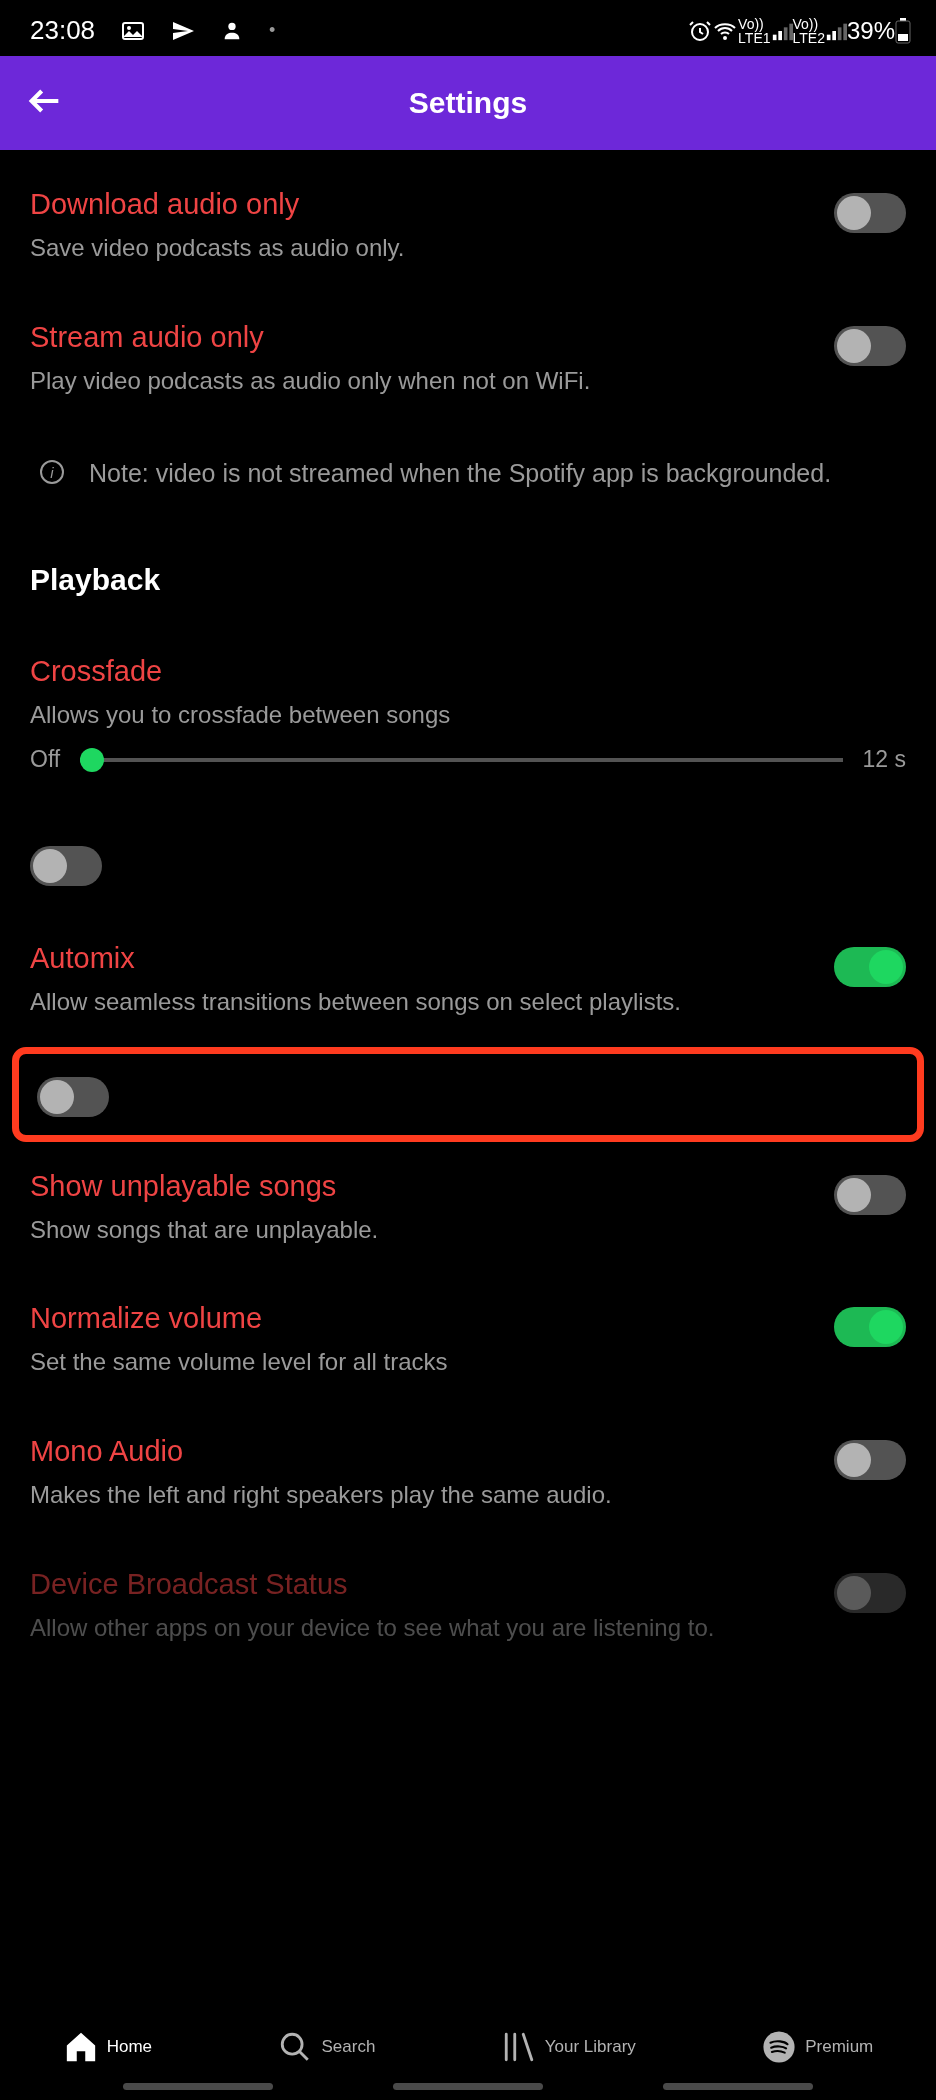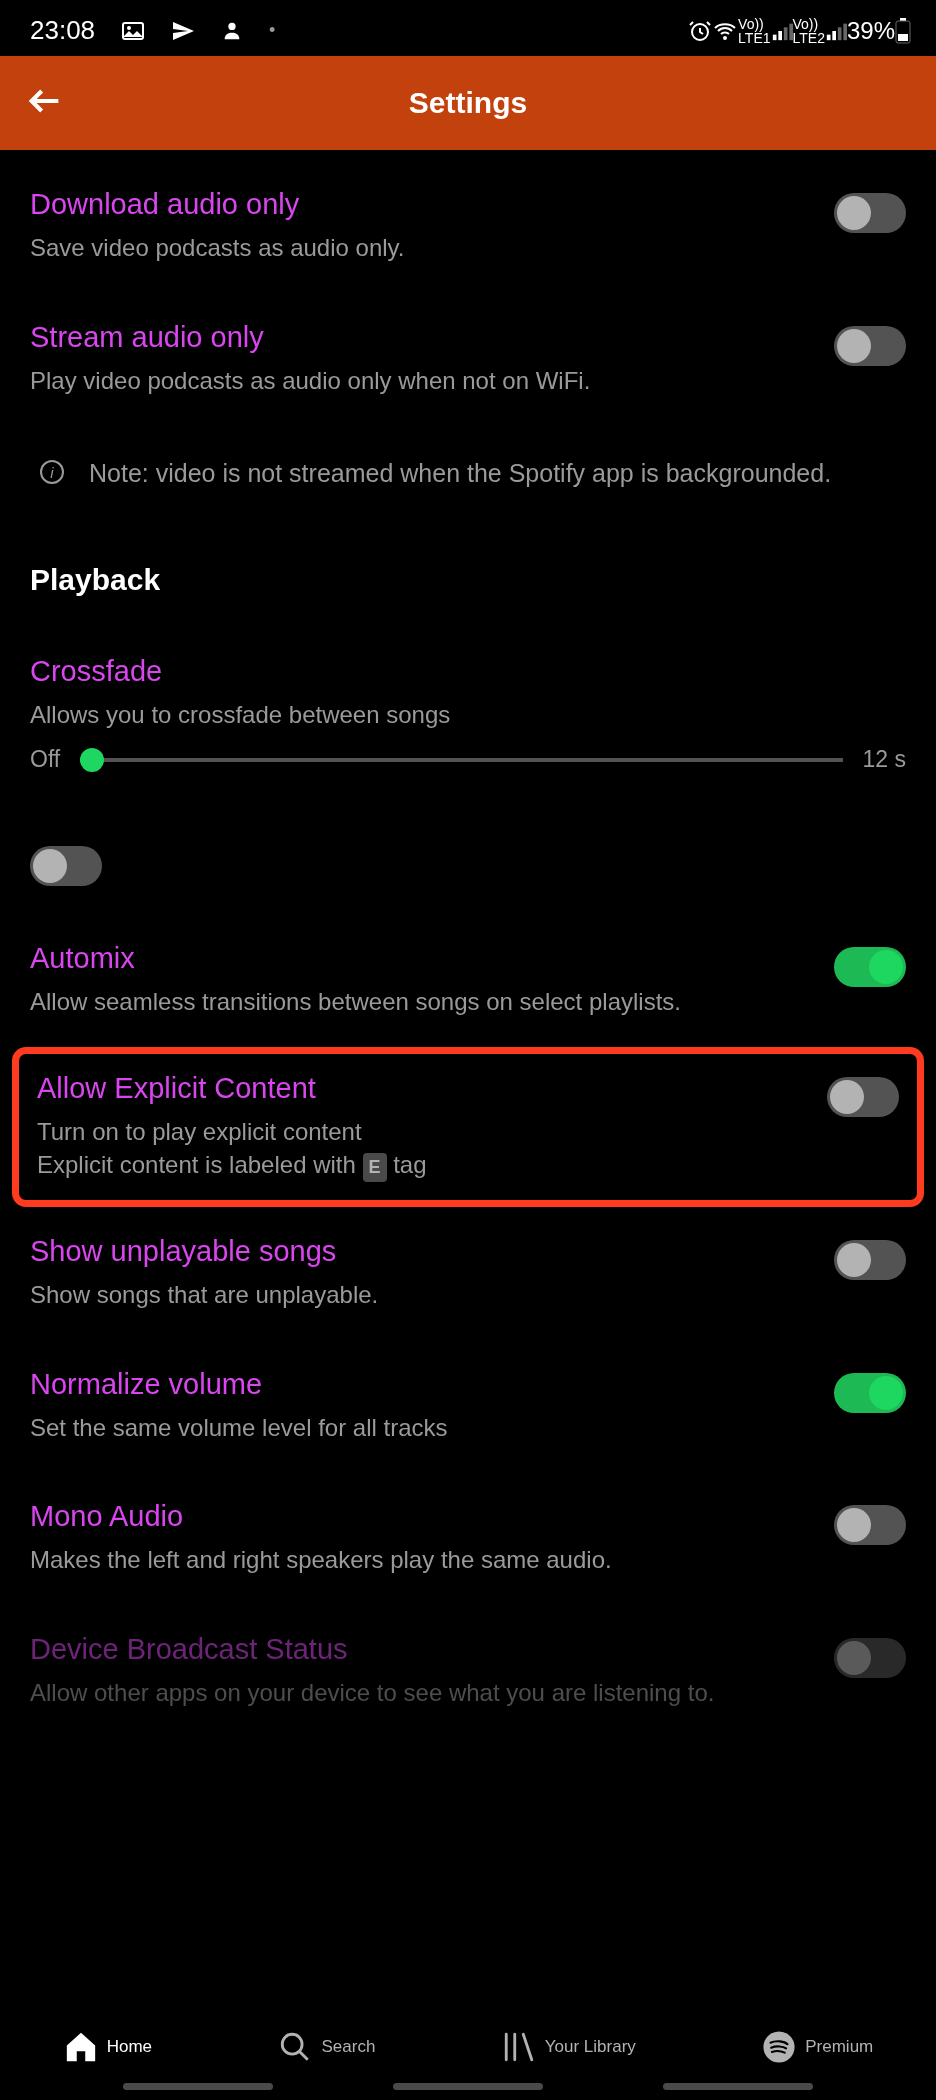--- a/index.html
+++ b/index.html
@@ -32,21 +32,21 @@
     .status-right {
       display: flex;
       align-items: center;
       font-size: 24px;
     }
     .status-icon {
       display: inline-flex;
       align-items: center;
     }
     .header {
-      background: #c2410c;
+      background: #6d28d9;
       display: flex;
       align-items: center;
       padding: 30px 25px;
       position: relative;
     }
     .back-arrow {
       position: absolute;
       left: 25px;
     }
     .header-title {
@@ -64,21 +64,21 @@
       justify-content: space-between;
       padding: 28px 0;
     }
     .setting-text {
       flex: 1;
       padding-right: 30px;
     }
     .setting-title {
       font-size: 29px;
       font-weight: 400;
-      color: #d946ef;
+      color: #ef4444;
       margin-bottom: 10px;
     }
     .setting-subtitle {
       font-size: 24px;
       color: #9a9a9a;
       line-height: 1.4;
     }
     .toggle {
       width: 72px;
       height: 40px;
@@ -353,27 +353,20 @@
     <div class="setting-text">
       <div class="setting-title">Automix</div>
       <div class="setting-subtitle">Allow seamless transitions between songs on select playlists.</div>
     </div>
     <div class="toggle on">
         <div class="toggle-thumb"></div>
       </div>
   </div>
 
   <div class="setting-row highlighted">
-    <div class="setting-text">
-      <div class="setting-title">Allow Explicit Content</div>
-      <div class="setting-subtitle">
-        <div style="display:inline">Turn on to play explicit content</div><br>
-        <span>Explicit content is labeled with </span><span class="e-tag">E</span><span> tag</span>
-      </div>
-    </div>
     <div class="toggle">
         <div class="toggle-thumb"></div>
       </div>
   </div>
 
   <div class="setting-row">
     <div class="setting-text">
       <div class="setting-title">Show unplayable songs</div>
       <div class="setting-subtitle">Show songs that are unplayable.</div>
     </div>

